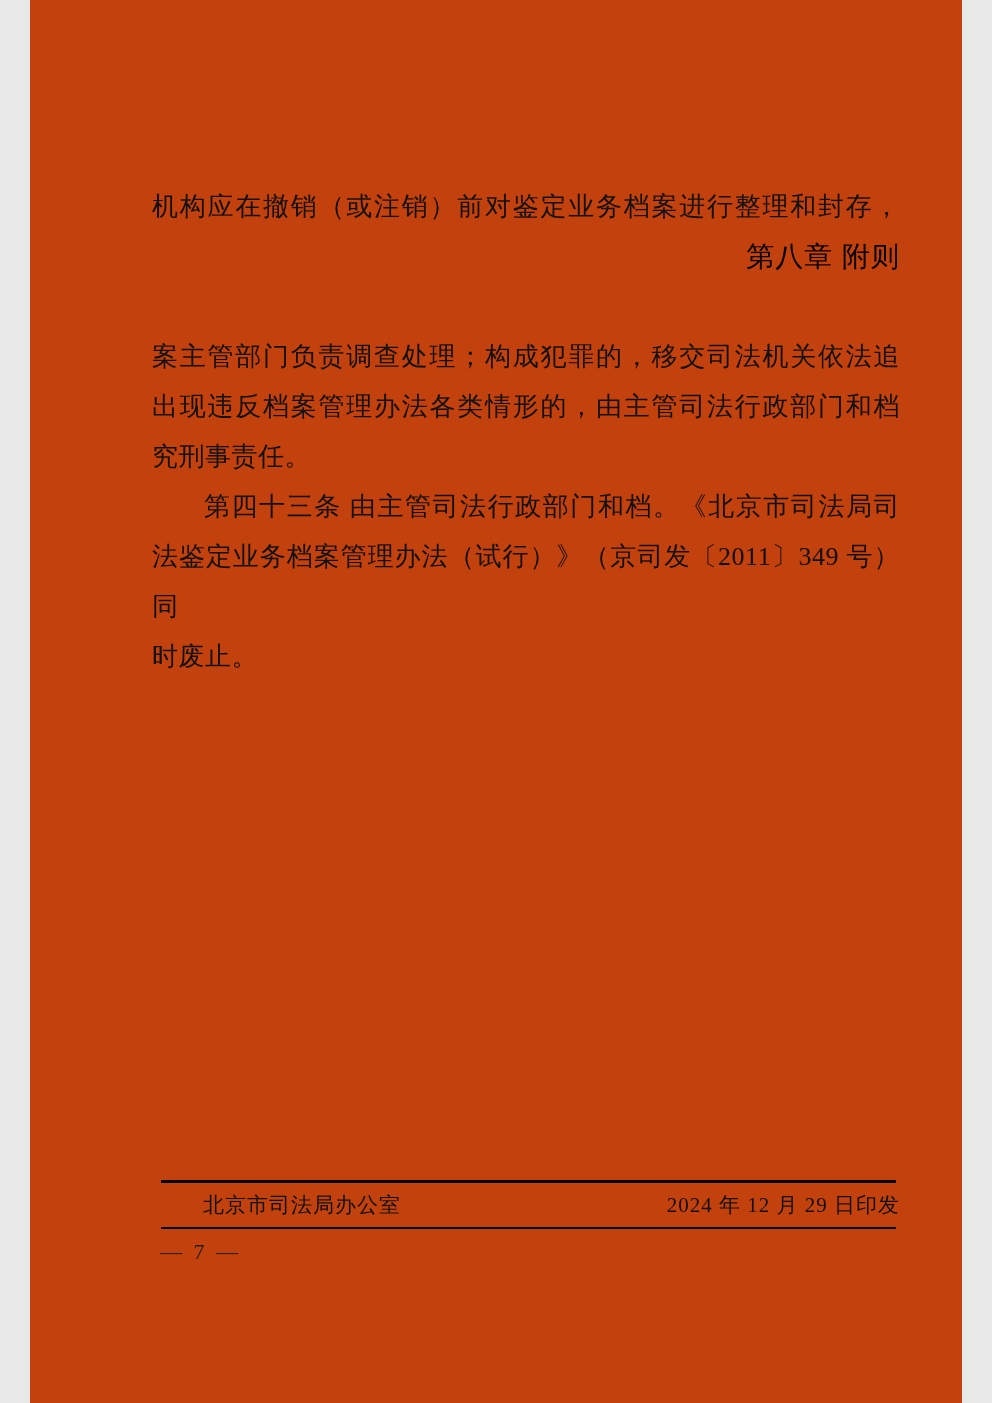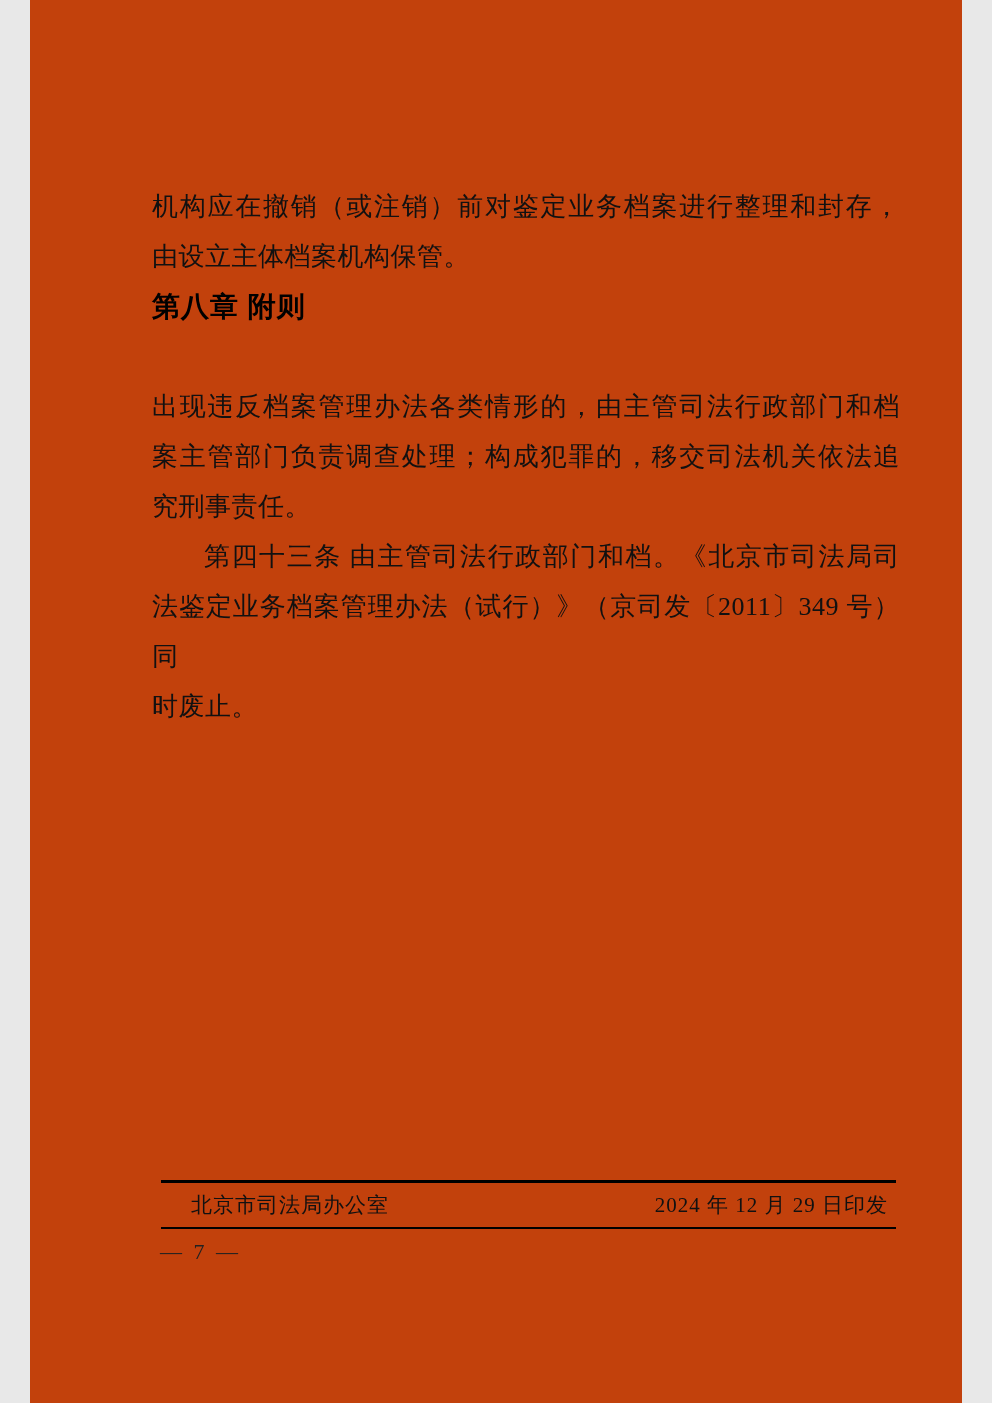--- a/index.html
+++ b/index.html
@@ -37,39 +37,39 @@
   }
   .line.full {
     text-align-last: justify;
   }
   .line.indent {
     padding-left: 52px; 
   }
   .chapter {
     margin: 0 0 50px 0;
     font-family: "Liberation Sans", sans-serif;
-    font-weight: bold;
+    font-weight: normal;
     font-size: 28px;
     line-height: 50px;
-    text-align: left;
+    text-align: right;
     letter-spacing: 1px;
     color: #000000;
   }
   
   .rule {
     position: absolute;
     left: 131px;
     width: 735px;
     background: #000000;
   }
   .rule-top    { top: 1180px; height: 3px; }
   .rule-bottom { top: 1227px; height: 2px; }
   .footer-row {
     position: absolute;
-    left: 137px;
+    left: 149px;
     top: 1183px;
     width: 735px;
     height: 44px;
     box-sizing: border-box;
     padding: 0 14px 0 24px;
     display: flex;
     justify-content: space-between;
     align-items: center;
     font-size: 21px;
     letter-spacing: 1px;
@@ -87,28 +87,27 @@
 </style>
 </head>
 <body>
 
 <div class="page">
 
   <main class="doc-body">
 
     <p class="para">
       <span class="line full">机构应在撤销（或注销）前对鉴定业务档案进行整理和封存，</span>
-      <span class="line">由设立主体档案机构保管。</span>
     </p>
 
     <h2 class="chapter">第八章 附则</h2>
 
     <p class="para">
+      <span class="line full">案主管部门负责调查处理；构成犯罪的，移交司法机关依法追</span>
       <span class="line full">出现违反档案管理办法各类情形的，由主管司法行政部门和档</span>
-      <span class="line full">案主管部门负责调查处理；构成犯罪的，移交司法机关依法追</span>
       <span class="line">究刑事责任。</span>
     </p>
 
     <p class="para">
       <span class="line full indent">第四十三条 由主管司法行政部门和档。《北京市司法局司</span>
       <span class="line full">法鉴定业务档案管理办法（试行）》（京司发〔2011〕349 号）同</span>
       <span class="line">时废止。</span>
     </p>
 
   </main>

